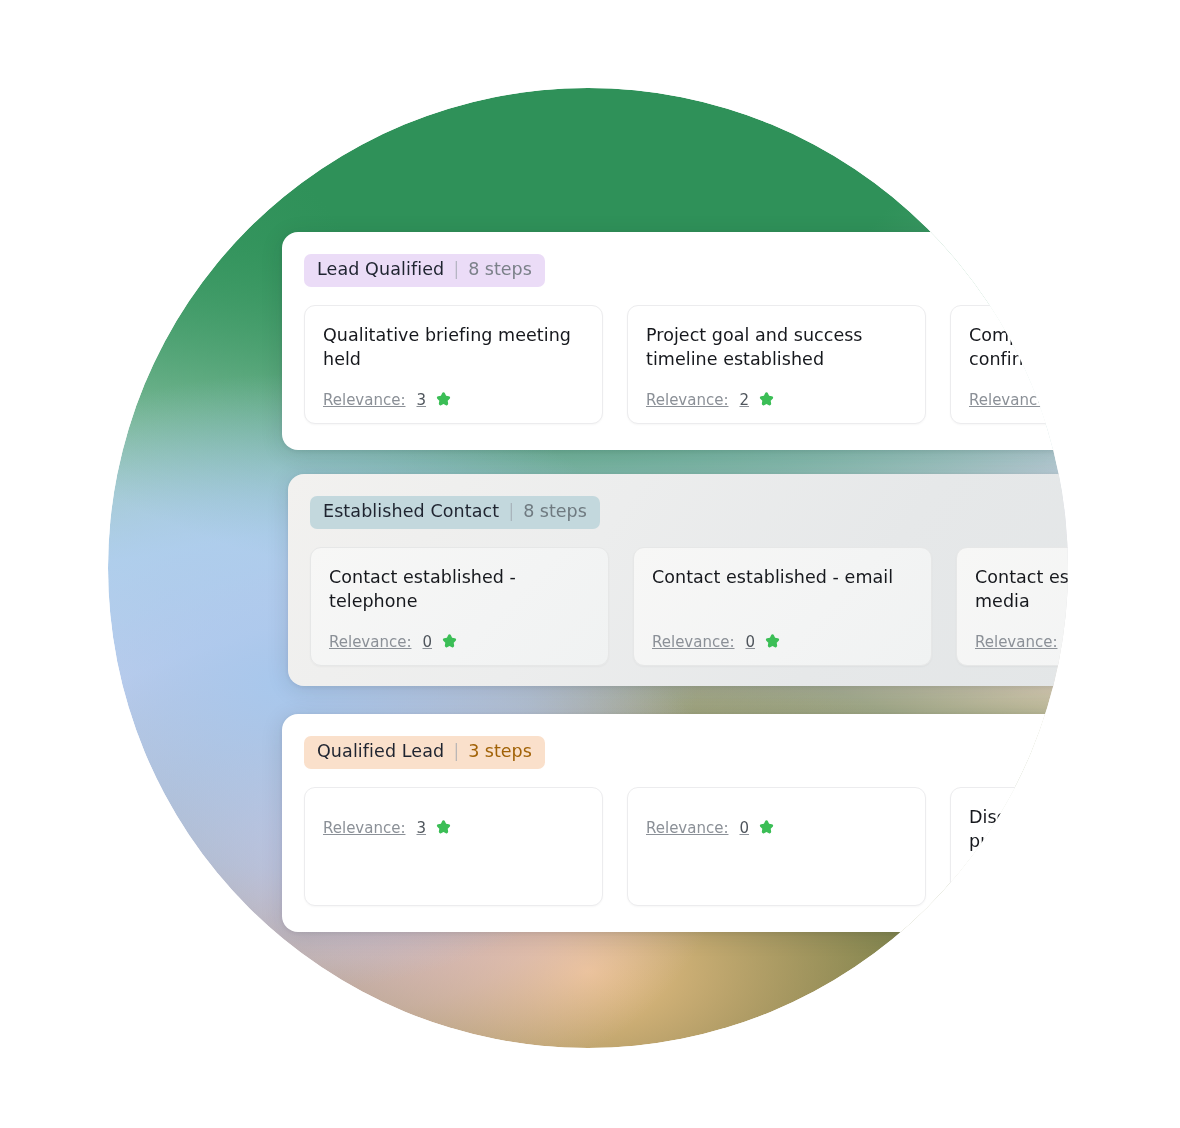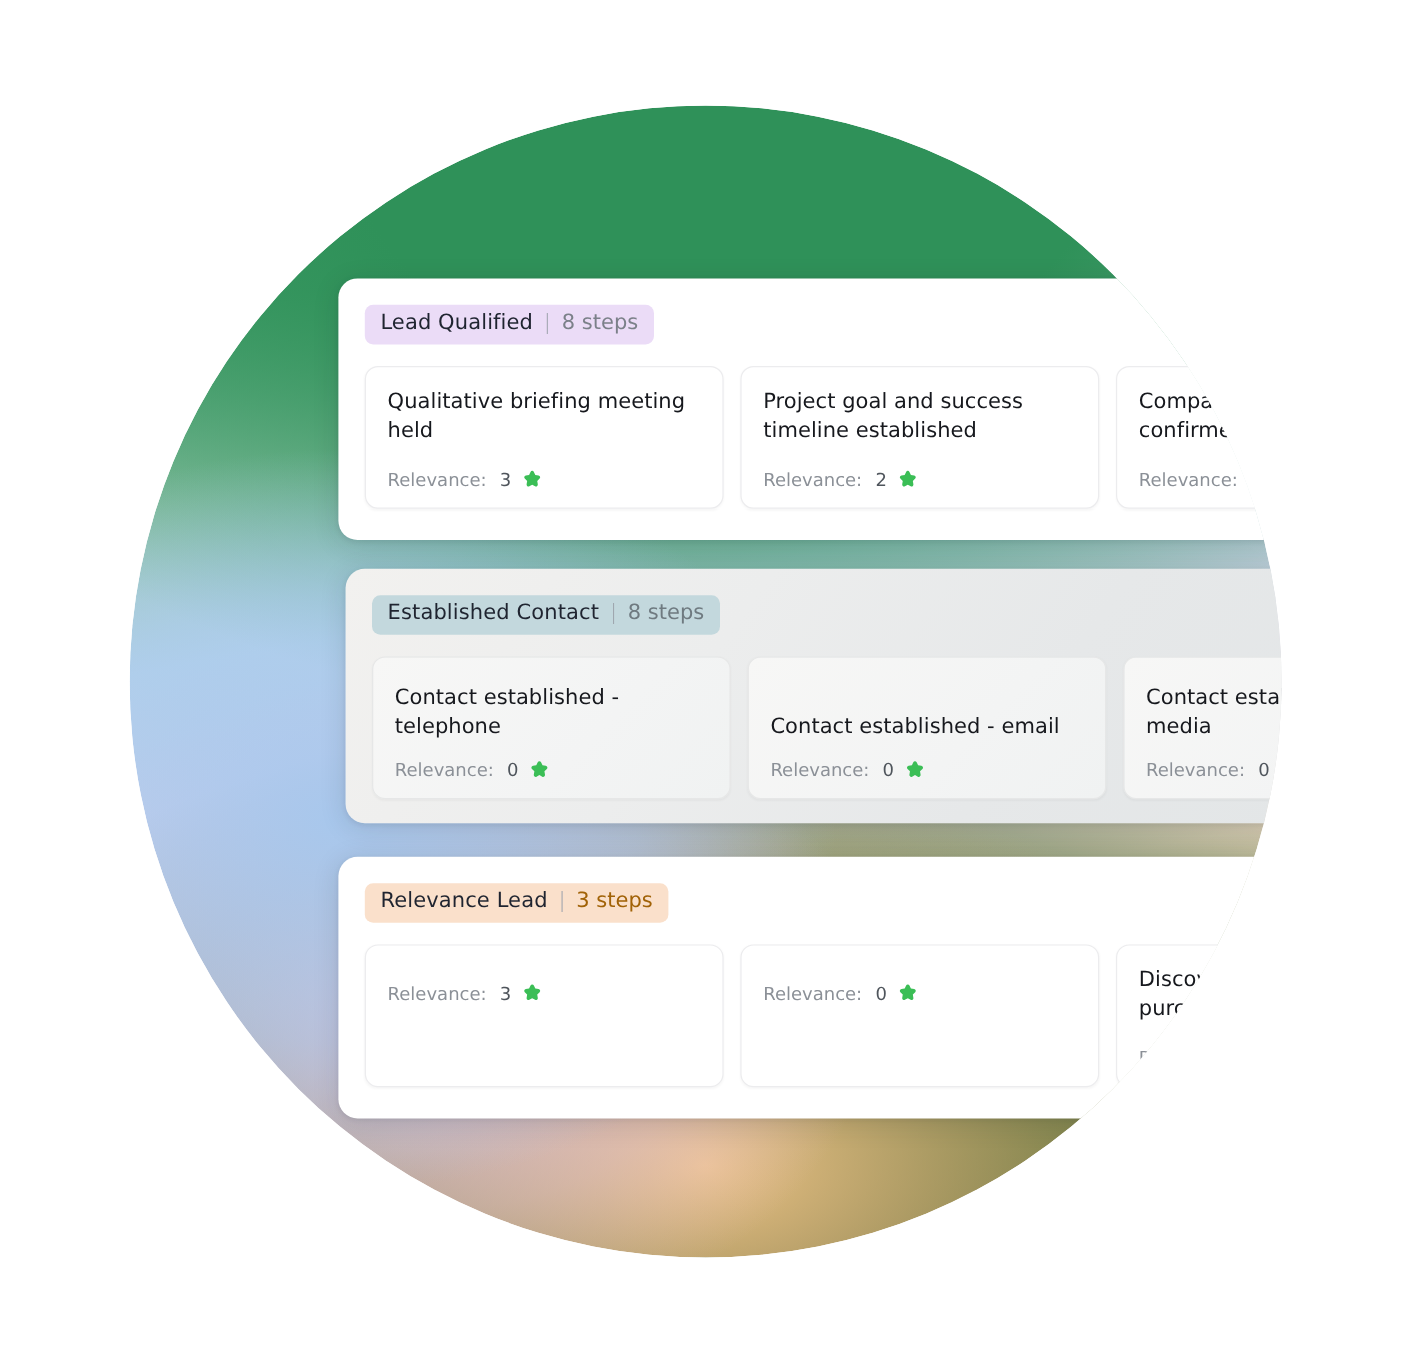--- a/index.html
+++ b/index.html
@@ -74,58 +74,58 @@
 
   .badge-lilac { background: #ebdcf7; }
   .badge-blue  { background: #c3d8dd; }
   .badge-blue .stage-count { color: #6f7a80; }
   .badge-peach { background: #fae0cb; }
   .badge-peach .stage-count { color: #a16207; }
 
   
   .card-row {
     display: flex;
-    gap: 14px;
+    gap: 24px;
     margin-top: 18px;
   }
 
   .step-card {
     flex: 0 0 299px;
     width: 299px;
     min-height: 119px;
     border: 1px solid #ececee;
     border-radius: 11px;
     background: #ffffff;
     padding: 17px 18px 14px 18px;
     display: flex;
     flex-direction: column;
     justify-content: space-between;
     box-shadow: 0 1px 2px rgba(20,30,40,0.035);
   }
   #panel-established-contact .step-card {
     background: linear-gradient(135deg, #f7f7f6 0%, #f3f4f4 60%, #f0f2f2 100%);
     border-color: #e6e7e7;
-    justify-content: flex-end;
   }
 
   .card-title {
     font-size: 17.5px;
     line-height: 1.38;
     color: #16181d;
     font-weight: 400;
     letter-spacing: 0.05px;
   }
 
   .card-meta {
     display: flex;
     align-items: center;
     gap: 9px;
     margin-top: 14px;
     font-size: 15px;
     color: #8b9097;
+    text-decoration: underline;
   }
   .card-meta .rel-label { color: #8b9097; }
   .card-meta .rel-value { color: #4f555c; margin-left: 2px; }
 
   .star-icon { display: inline-block; width: 17px; height: 17px; line-height: 0; }
 
   
   .clipped-card { position: relative; }
 </style>
 </head>
@@ -234,21 +234,21 @@
                   <path fill="#3bbe56" d="M12 1.9c.85 0 1.6.5 1.96 1.27l1.7 3.6 3.85.58c.83.12 1.5.69 1.76 1.48.26.79.05 1.64-.54 2.22l-2.8 2.78.66 3.95c.14.84-.2 1.67-.9 2.15-.68.48-1.57.53-2.3.13L12 18.2l-3.39 1.86c-.73.4-1.62.35-2.3-.13-.7-.48-1.04-1.31-.9-2.15l.66-3.95-2.8-2.78c-.59-.58-.8-1.43-.54-2.22.26-.79.93-1.36 1.76-1.48l3.85-.58 1.7-3.6A2.17 2.17 0 0 1 12 1.9z"></path>
                 </svg>
             </span>
           </div>
         </div>
       </div>
     </div>
 
     <div class="panel" id="panel-accepted-lead">
       <div class="stage-badge badge-peach">
-        <span class="stage-name">Relevance Lead</span>
+        <span class="stage-name">Qualified Lead</span>
         <span class="stage-div">|</span>
         <span class="stage-count">3 steps</span>
       </div>
       <div class="card-row">
         <div class="step-card">
           <div class="card-meta">
             <span class="rel-label">Relevance:</span>
             <span class="rel-value">3</span>
             <span class="star-icon">
               <svg viewBox="0 0 24 24" width="17" height="17">

